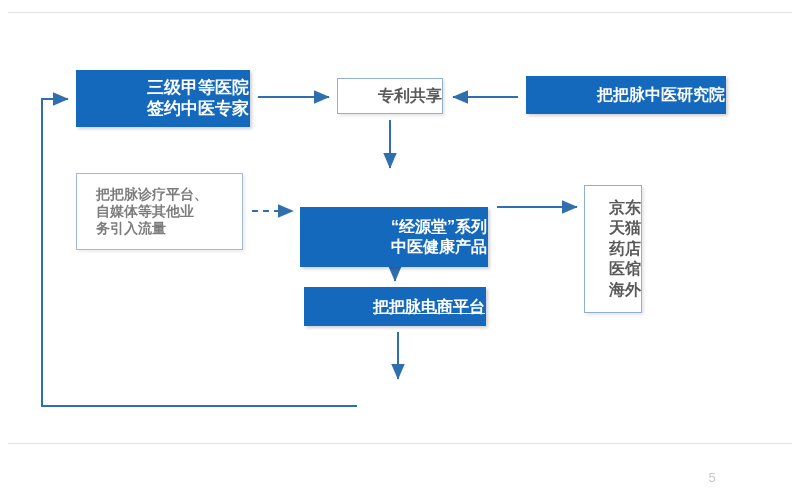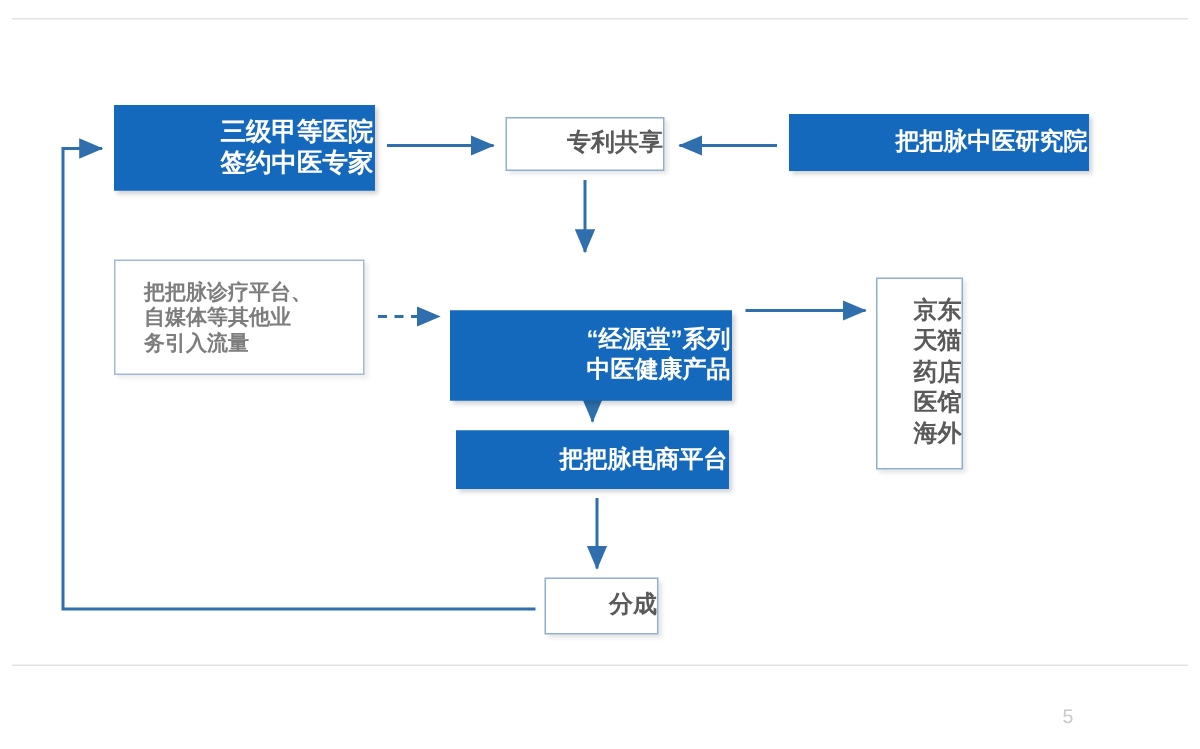--- a/index.html
+++ b/index.html
@@ -114,21 +114,21 @@
   }
 
   
   #node-hospital  { left: 76px;  top: 70px;  width: 174px; height: 57px;  font-size: 17px; }
   #node-patent    { left: 337px; top: 78px;  width: 106px; height: 36px;  font-size: 16px; }
   #node-institute { left: 526px; top: 76px;  width: 200px; height: 38px;  font-size: 16px; }
   #node-traffic   { left: 76px;  top: 173px; width: 167px; height: 77px;  font-size: 14px; }
   #node-product   { left: 300px; top: 175px; width: 188px; height: 60px;  font-size: 16px; margin-top: 32px; }
   #node-channels  { left: 584px; top: 145px; width: 58px;  height: 128px; font-size: 16px;
                     line-height: 1.28; color: #5a5a5a; margin-top: 40px; }
-  #node-ecom      { left: 304px; top: 287px; width: 182px; height: 39px;  font-size: 16px; }
+  #node-ecom      { left: 304px; top: 287px; width: 182px; height: 39px;  font-size: 16px; text-decoration: underline; }
   #node-share     { left: 363px; top: 385px; width: 76px;  height: 38px;  font-size: 16px; }
 </style>
 </head>
 <body>
 
 <div class="slide">
 
   <div class="rule rule-top"></div>
 
 
@@ -187,23 +187,20 @@
 天猫
 药店
 医馆
 海外</span>
     </div>
 
     <div id="node-ecom" class="node blue">
       <span>把把脉电商平台</span>
     </div>
 
-    <div id="node-share" class="node plain">
-      <span>分成</span>
-    </div>
 
   </div>
 
   <div class="rule rule-bottom"></div>
 
 
   <div class="page-num">5</div>
 
 </div>
 

